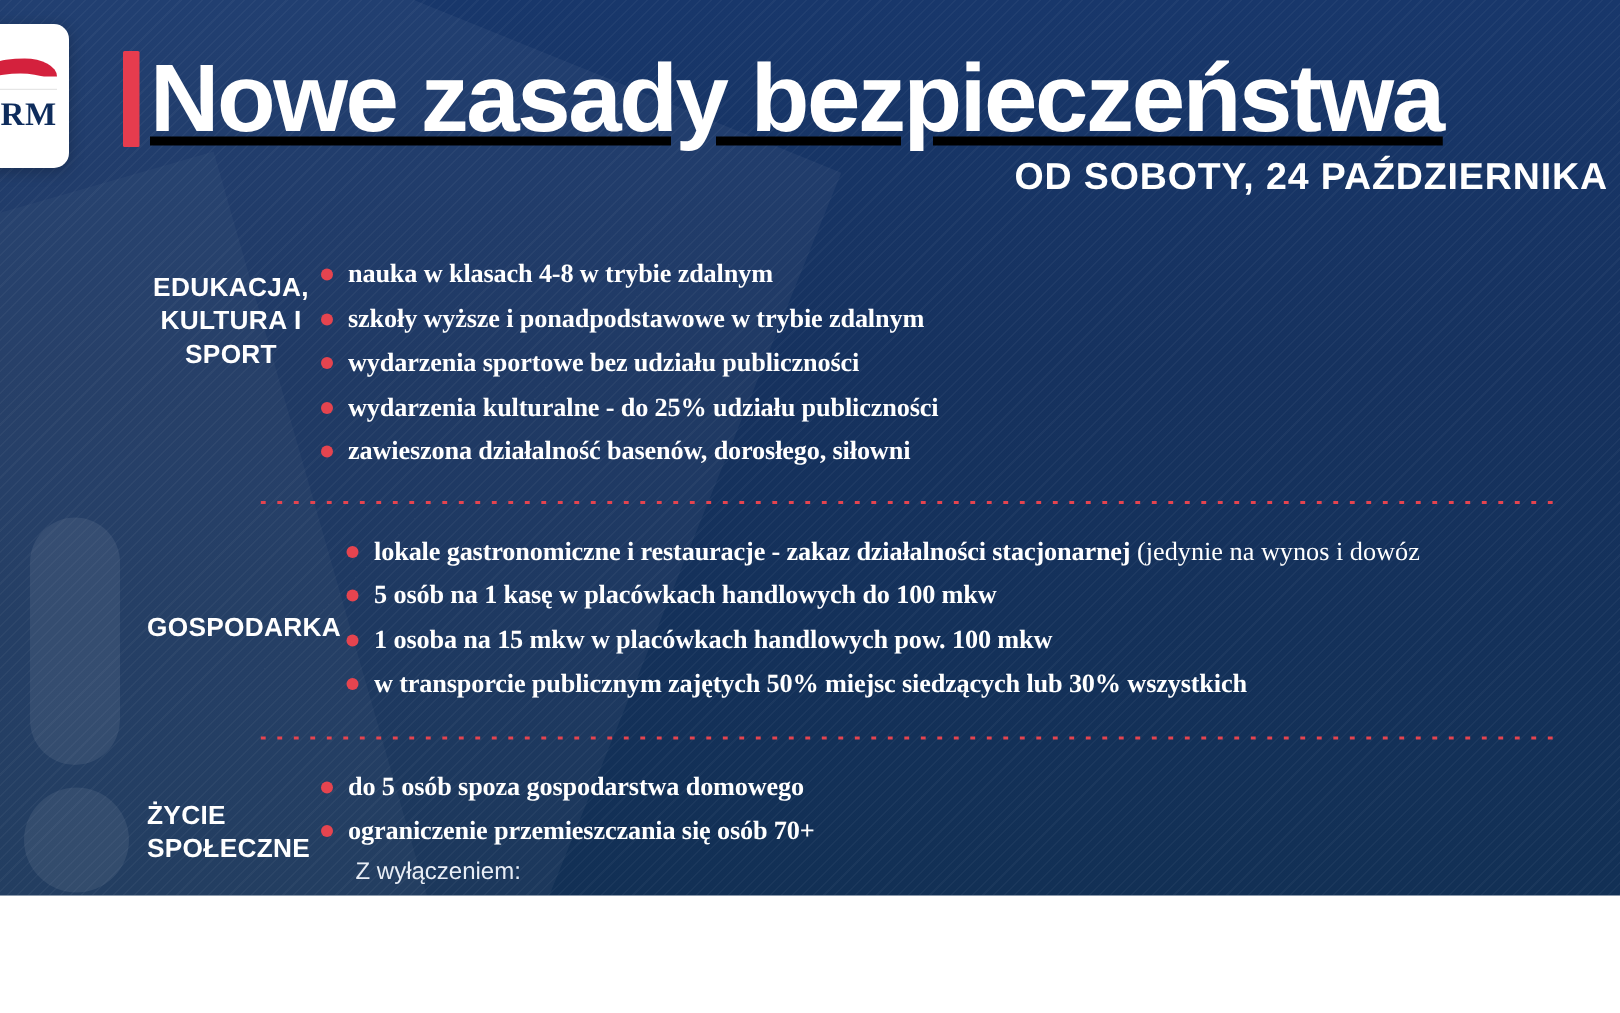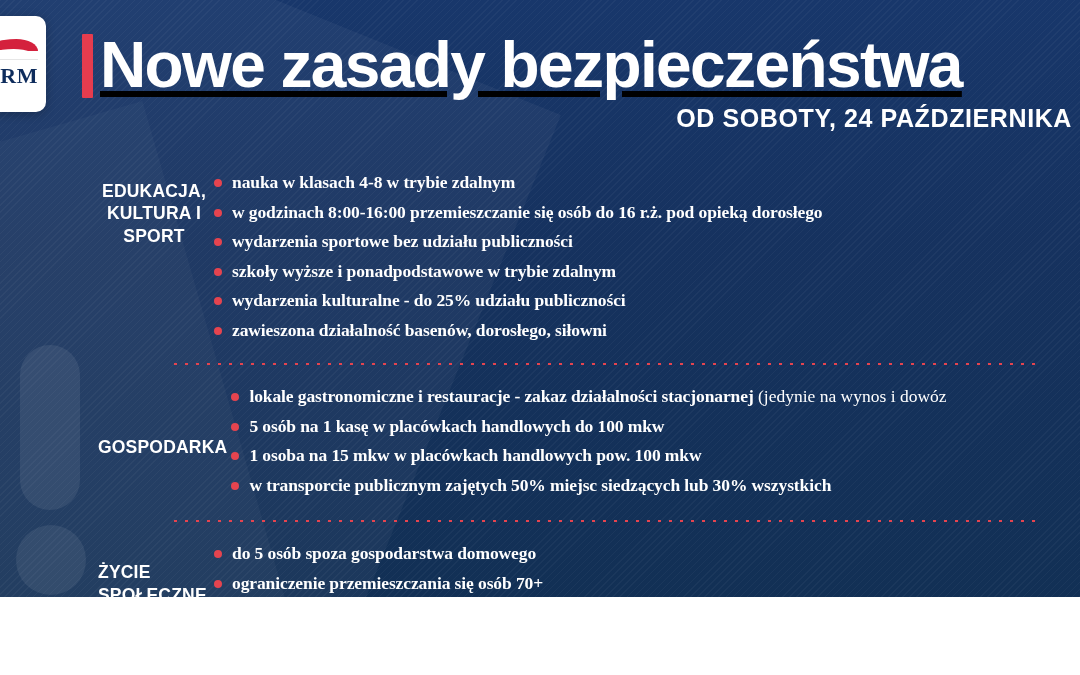--- a/index.html
+++ b/index.html
@@ -150,29 +150,25 @@
         <div>EDUKACJA,</div>
         <div>KULTURA I SPORT</div>
       </div>
       <div class="sec-list">
         <div class="item">
           <span class="dot"></span>
           <div class="txt"><span>nauka w klasach 4-8 w trybie zdalnym</span></div>
         </div>
         <div class="item">
           <span class="dot"></span>
-          <div class="txt"><span>w godzinach 8:00-16:00 przemieszczanie się osób do 16 r.ż. pod opieką dorosłego</span></div>
+          <div class="txt"><span>szkoły wyższe i ponadpodstawowe w trybie zdalnym</span></div>
         </div>
         <div class="item">
           <span class="dot"></span>
           <div class="txt"><span>wydarzenia sportowe bez udziału publiczności</span></div>
-        </div>
-        <div class="item">
-          <span class="dot"></span>
-          <div class="txt"><span>szkoły wyższe i ponadpodstawowe w trybie zdalnym</span></div>
         </div>
         <div class="item">
           <span class="dot"></span>
           <div class="txt"><span>wydarzenia kulturalne - do 25% udziału publiczności</span></div>
         </div>
         <div class="item">
           <span class="dot"></span>
           <div class="txt"><span>zawieszona działalność basenów, dorosłego, siłowni</span></div>
         </div>
       </div>

